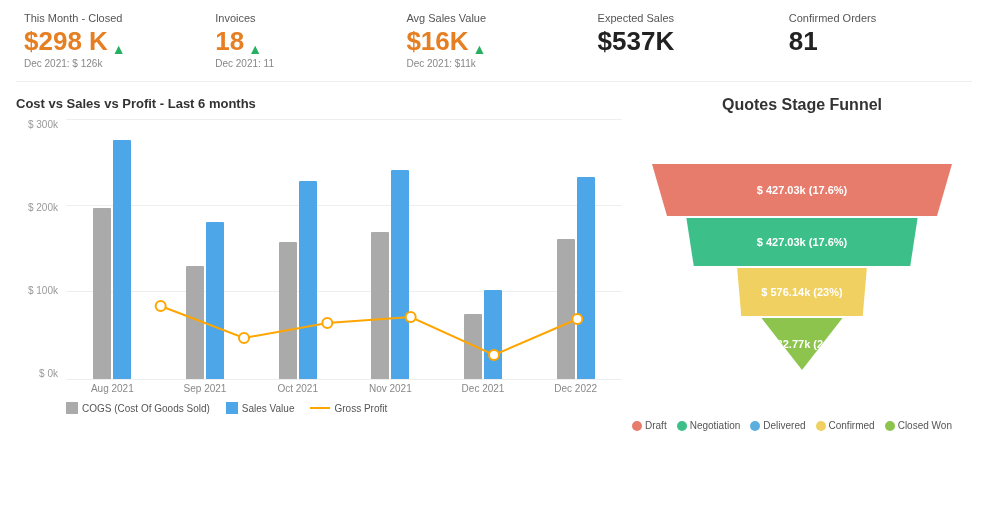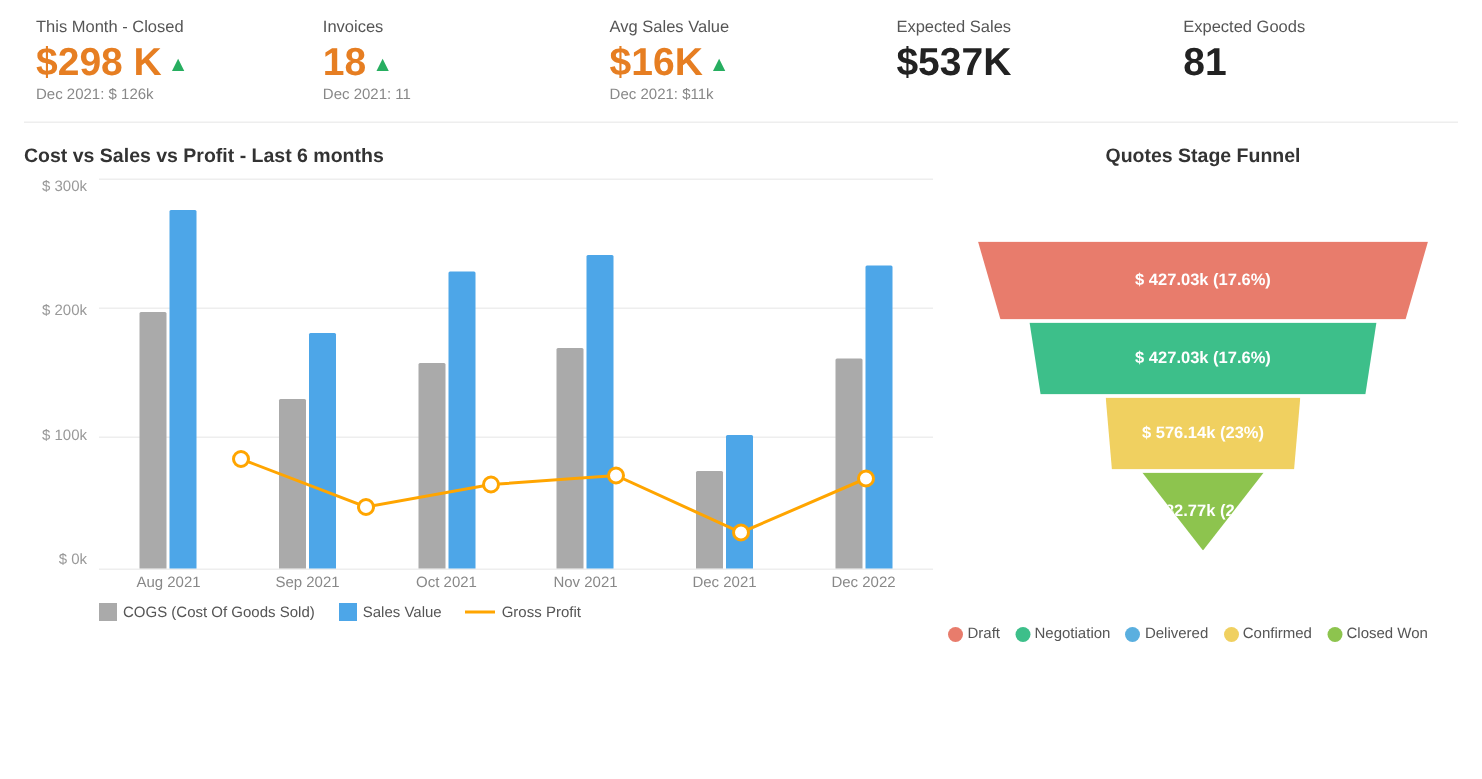--- a/index.html
+++ b/index.html
@@ -5,21 +5,21 @@
     * { box-sizing: border-box; margin: 0; padding: 0; }
     body { font-family: Arial, sans-serif; background: #fff; width: 988px; height: 519px; overflow: hidden; font-size: 12px; color: #333; }
 
     .dashboard { width: 988px; height: 519px; padding: 10px 16px; }
 
     
     .kpi-row { display: flex; gap: 0; margin-bottom: 14px; border-bottom: 1px solid #eee; padding-bottom: 10px; }
     .kpi-item { flex: 1; padding: 2px 8px; }
     .kpi-label { font-size: 11px; color: #555; margin-bottom: 2px; }
     .kpi-value { font-size: 26px; font-weight: bold; color: #222; display: flex; align-items: center; gap: 4px; }
-    .kpi-value.orange { color: #e67e22; }
+    .kpi-value.orange { color: #e67e22; align-items: flex-end; }
     .kpi-sub { font-size: 10px; color: #888; margin-top: 1px; }
     .arrow-up { color: #27ae60; font-size: 14px; }
 
     
     .main-content { display: flex; gap: 10px; }
 
     
     .chart-section { flex: 1; }
     .chart-title { font-size: 13px; font-weight: bold; color: #333; margin-bottom: 8px; }
 
@@ -31,21 +31,21 @@
     .x-labels { display: flex; padding-left: 50px; margin-top: 4px; }
     .x-label { flex: 1; text-align: center; font-size: 10px; color: #888; }
 
     .legend { display: flex; gap: 16px; margin-top: 8px; padding-left: 50px; }
     .legend-item { display: flex; align-items: center; gap: 4px; font-size: 10px; color: #555; }
     .legend-box { width: 12px; height: 12px; }
     .legend-line { width: 20px; height: 2px; background: orange; }
 
     
     .funnel-section { width: 340px; }
-    .funnel-title { font-size: 13px; font-weight: bold; color: #333; margin-bottom: 8px; text-align: center; }
+    .funnel-title { font-size: 16px; font-weight: bold; color: #333; margin-bottom: 8px; text-align: center; }
     .funnel-container { position: relative; width: 100%; height: 290px; display: flex; flex-direction: column; align-items: center; justify-content: center; }
 
     .funnel-legend { display: flex; gap: 10px; flex-wrap: wrap; margin-top: 8px; }
     .funnel-legend-item { display: flex; align-items: center; gap: 3px; font-size: 10px; color: #555; }
     .funnel-legend-dot { width: 10px; height: 10px; border-radius: 50%; }
   </style>
 </head>
 <body>
 
 <div class="dashboard">
@@ -73,21 +73,21 @@
     <div class="kpi-sub">Dec 2021: $11k</div>
   </div>
       <div class="kpi-item">
     <div class="kpi-label">Expected Sales</div>
     <div class="kpi-value ">
       $537K
     </div>
 
   </div>
       <div class="kpi-item">
-    <div class="kpi-label">Expected Goods</div>
+    <div class="kpi-label">Confirmed Orders</div>
     <div class="kpi-value ">
       81
     </div>
 
   </div>
     </div>
 
   <div class="main-content">
 
     <div class="chart-section">

